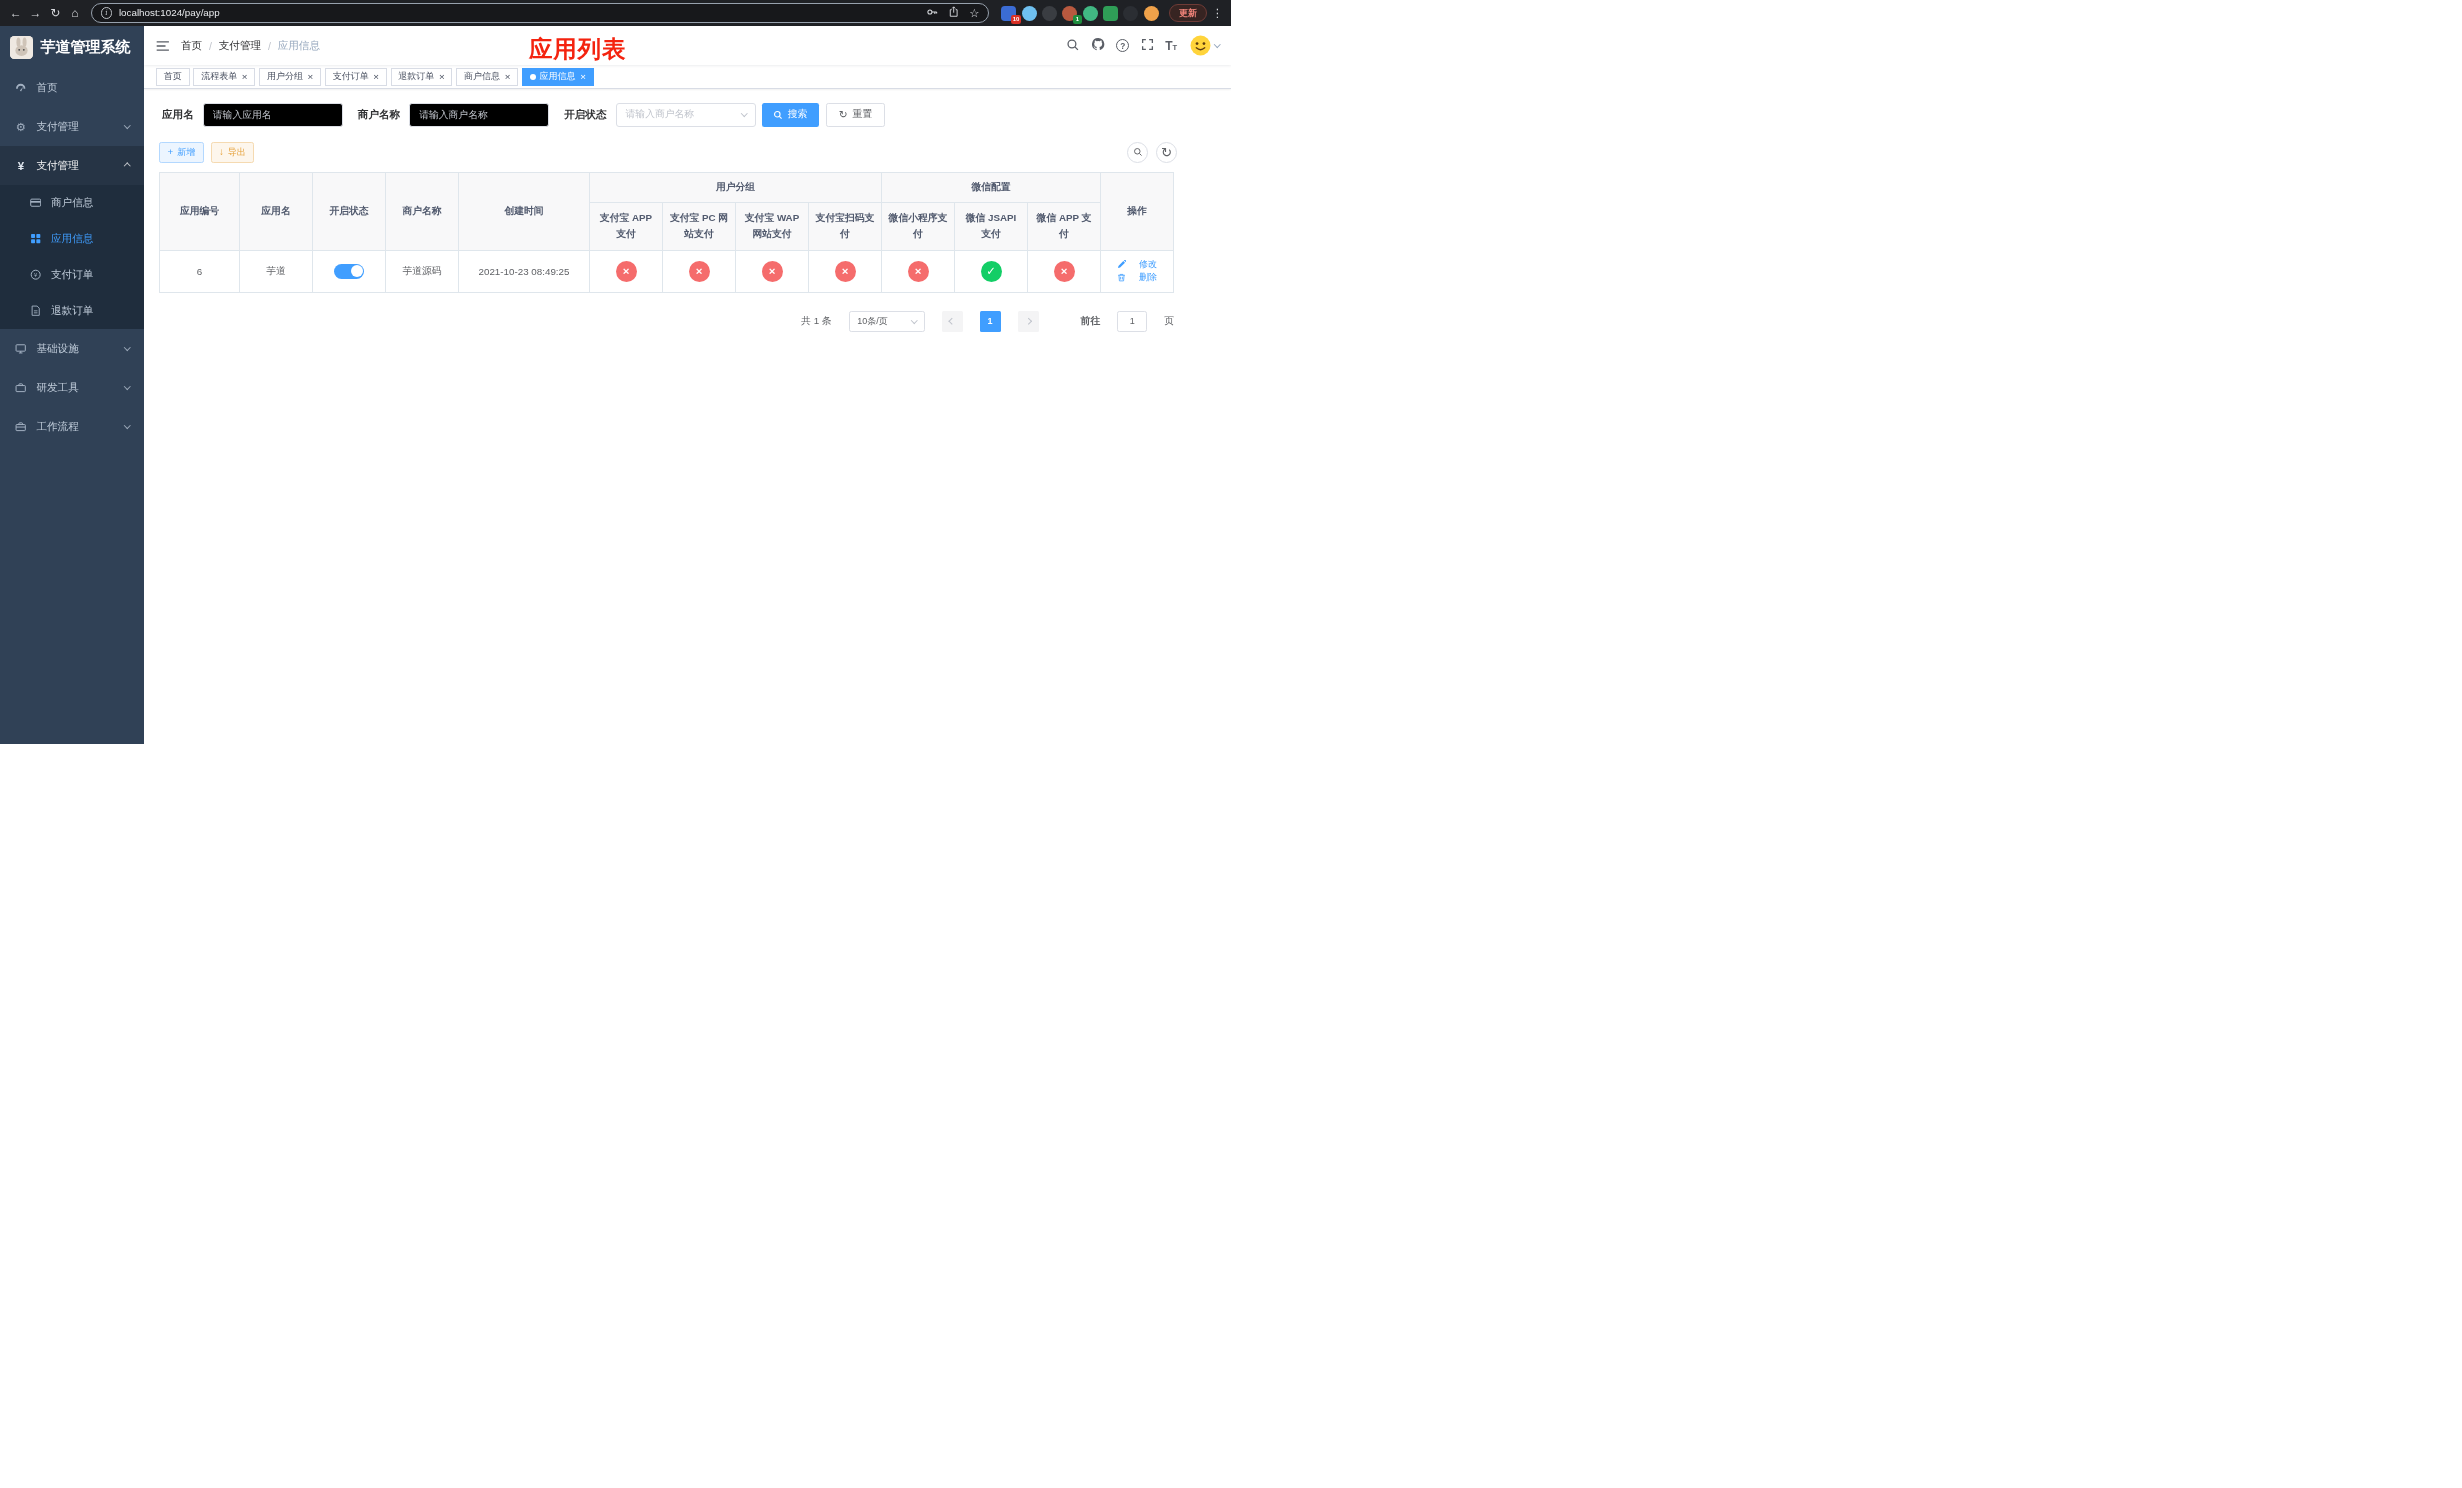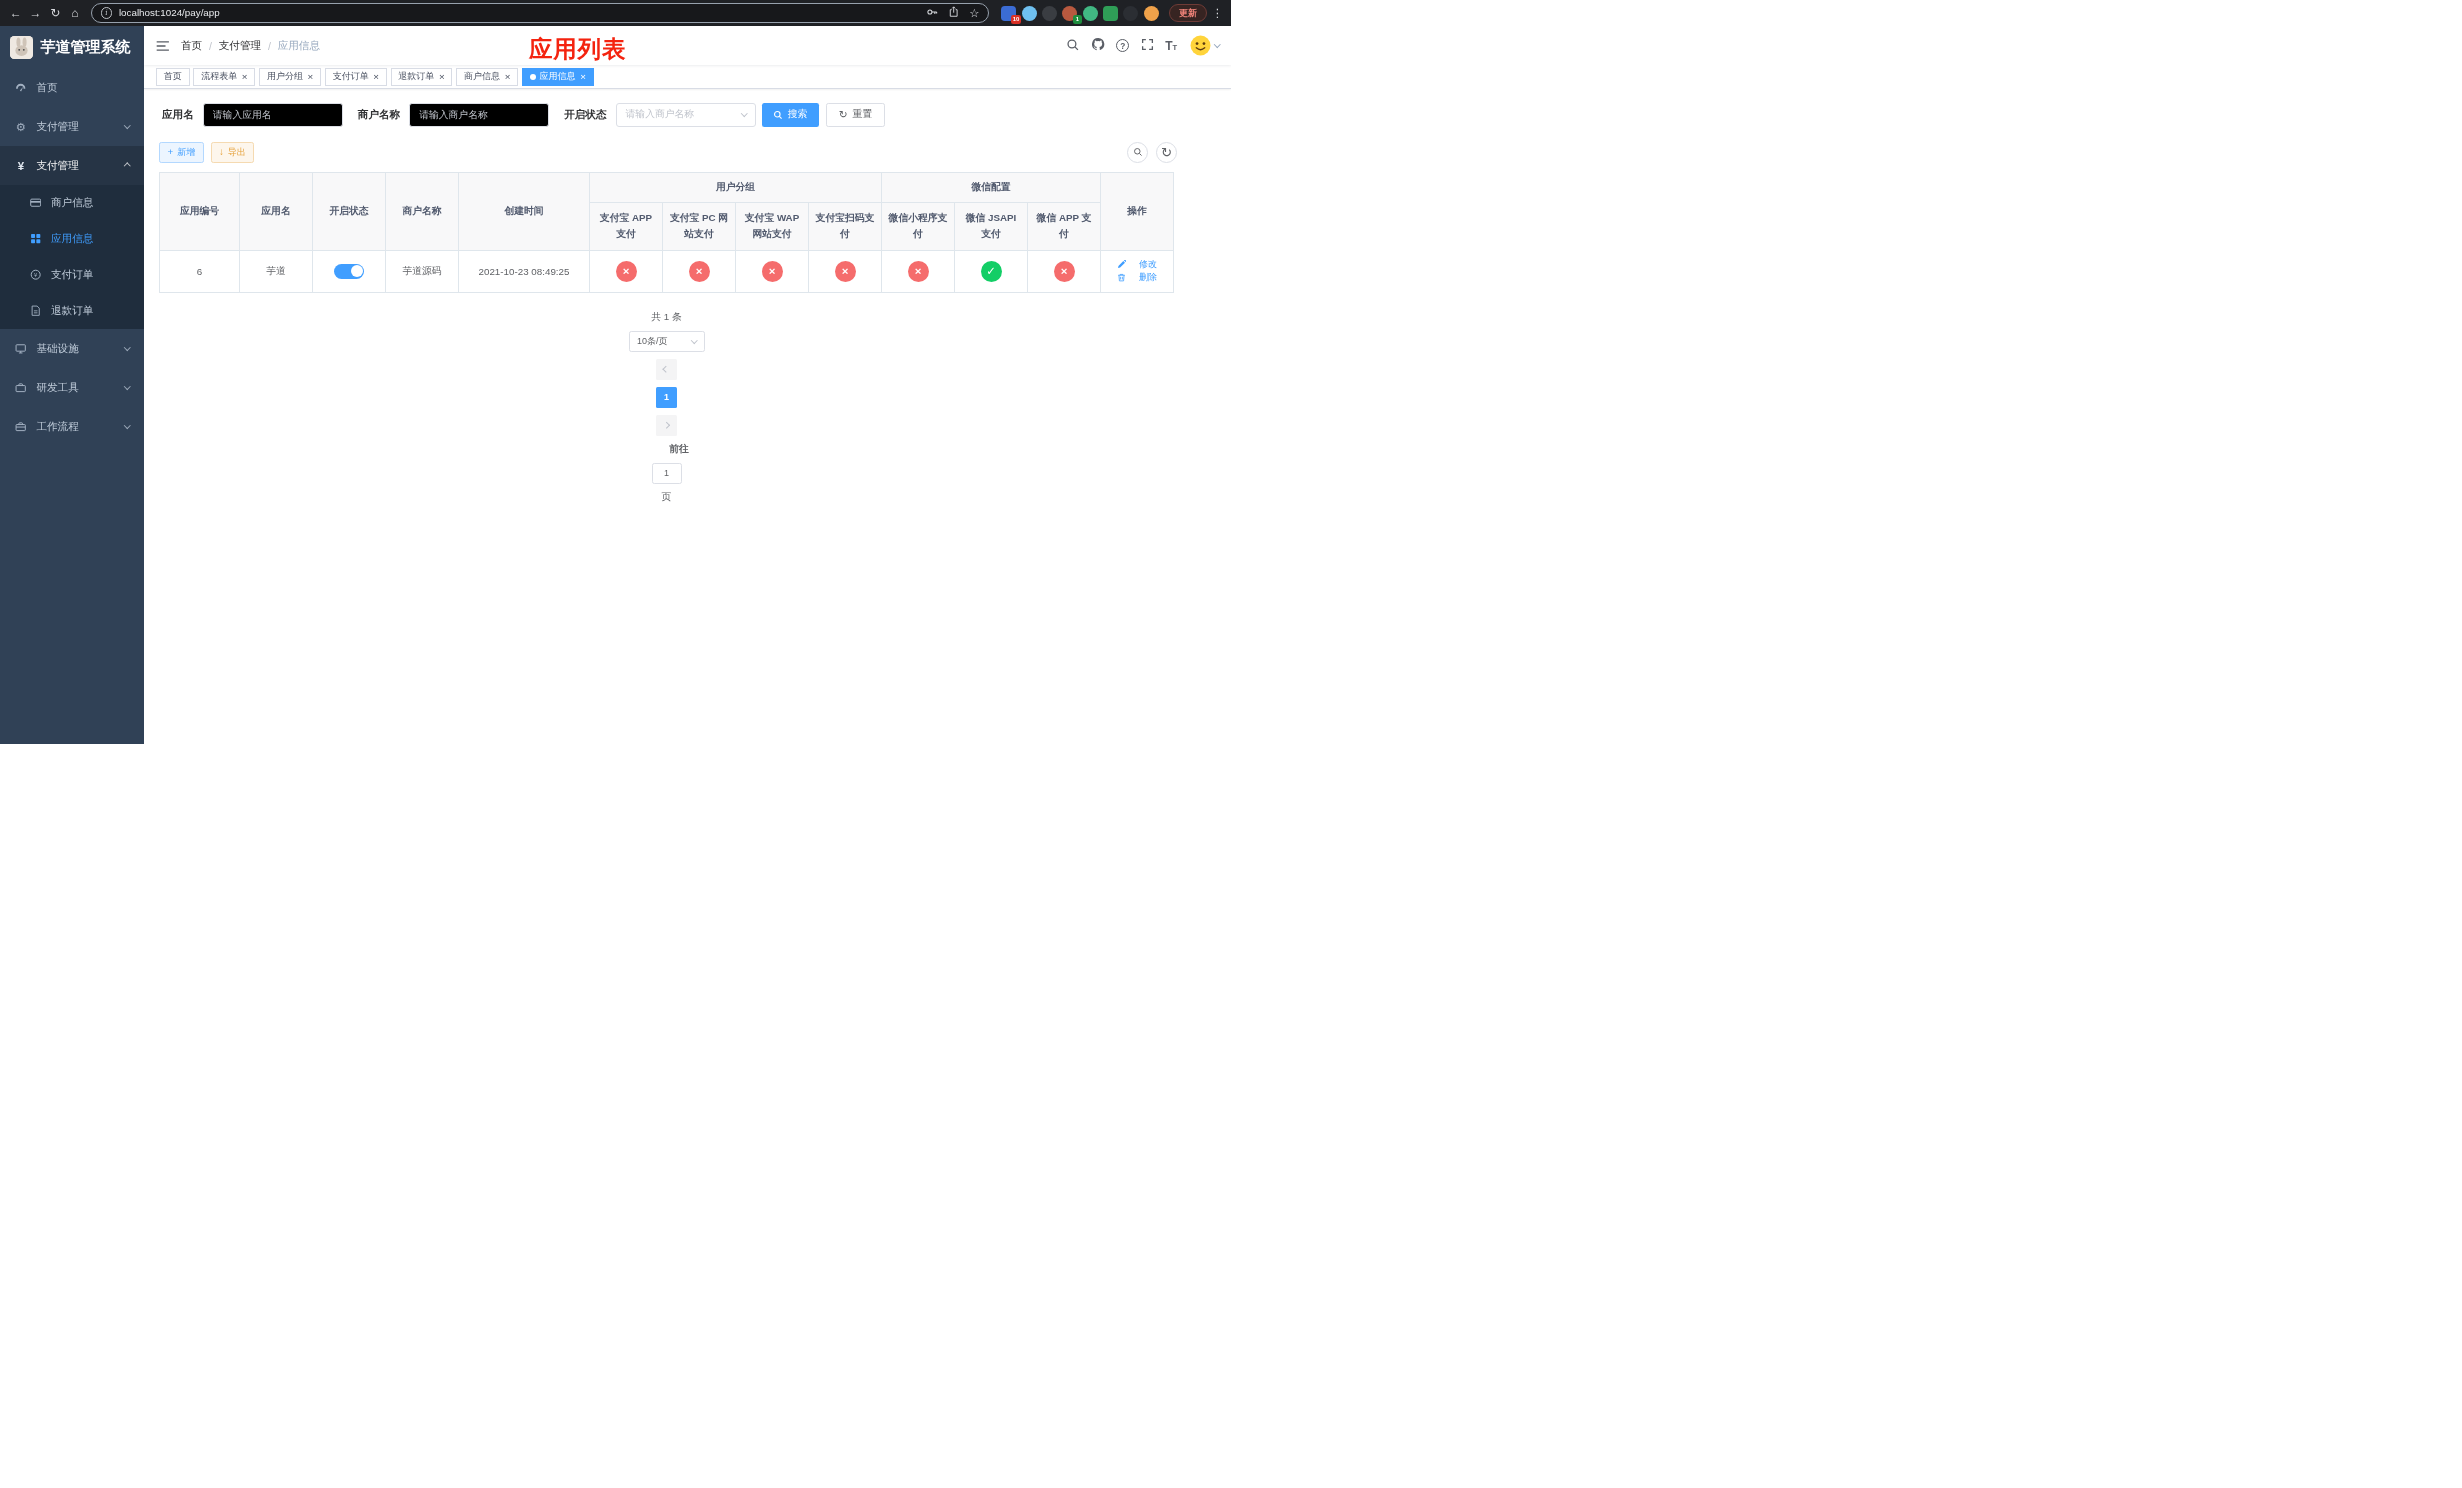--- a/index.html
+++ b/index.html
@@ -105,21 +105,21 @@
 
   .status-dot { width:21px; height:21px; border-radius:50%; display:inline-flex; align-items:center; justify-content:center; color:#fff; font-size:11.4px; font-weight:700; vertical-align:middle; }
   .status-dot.fail { background:#f56c6c; }
   .status-dot.fail::after { content:'×'; }
   .status-dot.success { background:#13ce66; }
   .status-dot.success::after { content:'✓'; }
 
   .ops a { color:#409eff; font-size:9px; display:inline-flex; align-items:center; gap:13px; margin:0 2px; cursor:pointer; text-decoration:none; }
 
   
-  .pagination { width:1015px; display:flex; justify-content:flex-end; align-items:center; gap:7px; margin-top:18px; font-size:9.8px; color:#606266;flex-direction:column; }
+  .pagination { width:1015px; display:flex; justify-content:flex-end; align-items:center; gap:17px; margin-top:18px; font-size:9.8px; color:#606266; }
   .pg-size { width:76px; height:21px; border:0.8px solid #dcdfe6; border-radius:2.3px; display:flex; align-items:center; justify-content:space-between; padding:0 6.8px 0 7.6px; font-size:9px; color:#606266; cursor:pointer; }
   .pg-size .chev { color:#c0c4cc; }
   .pg-btn { min-width:21px; height:21px; border-radius:1.5px; background:#f4f4f5; color:#c0c4cc; display:flex; align-items:center; justify-content:center; font-size:9px; }
   .pg-btn.page { color:#606266; font-weight:600; }
   .pg-btn.active { background:#409eff; color:#fff; }
   .pg-goto-input { width:30px; height:21px; border:0.8px solid #dcdfe6; border-radius:2.3px; text-align:center; font-size:9px; color:#606266; outline:none; }
 </style>
 </head>
 <body>
 

